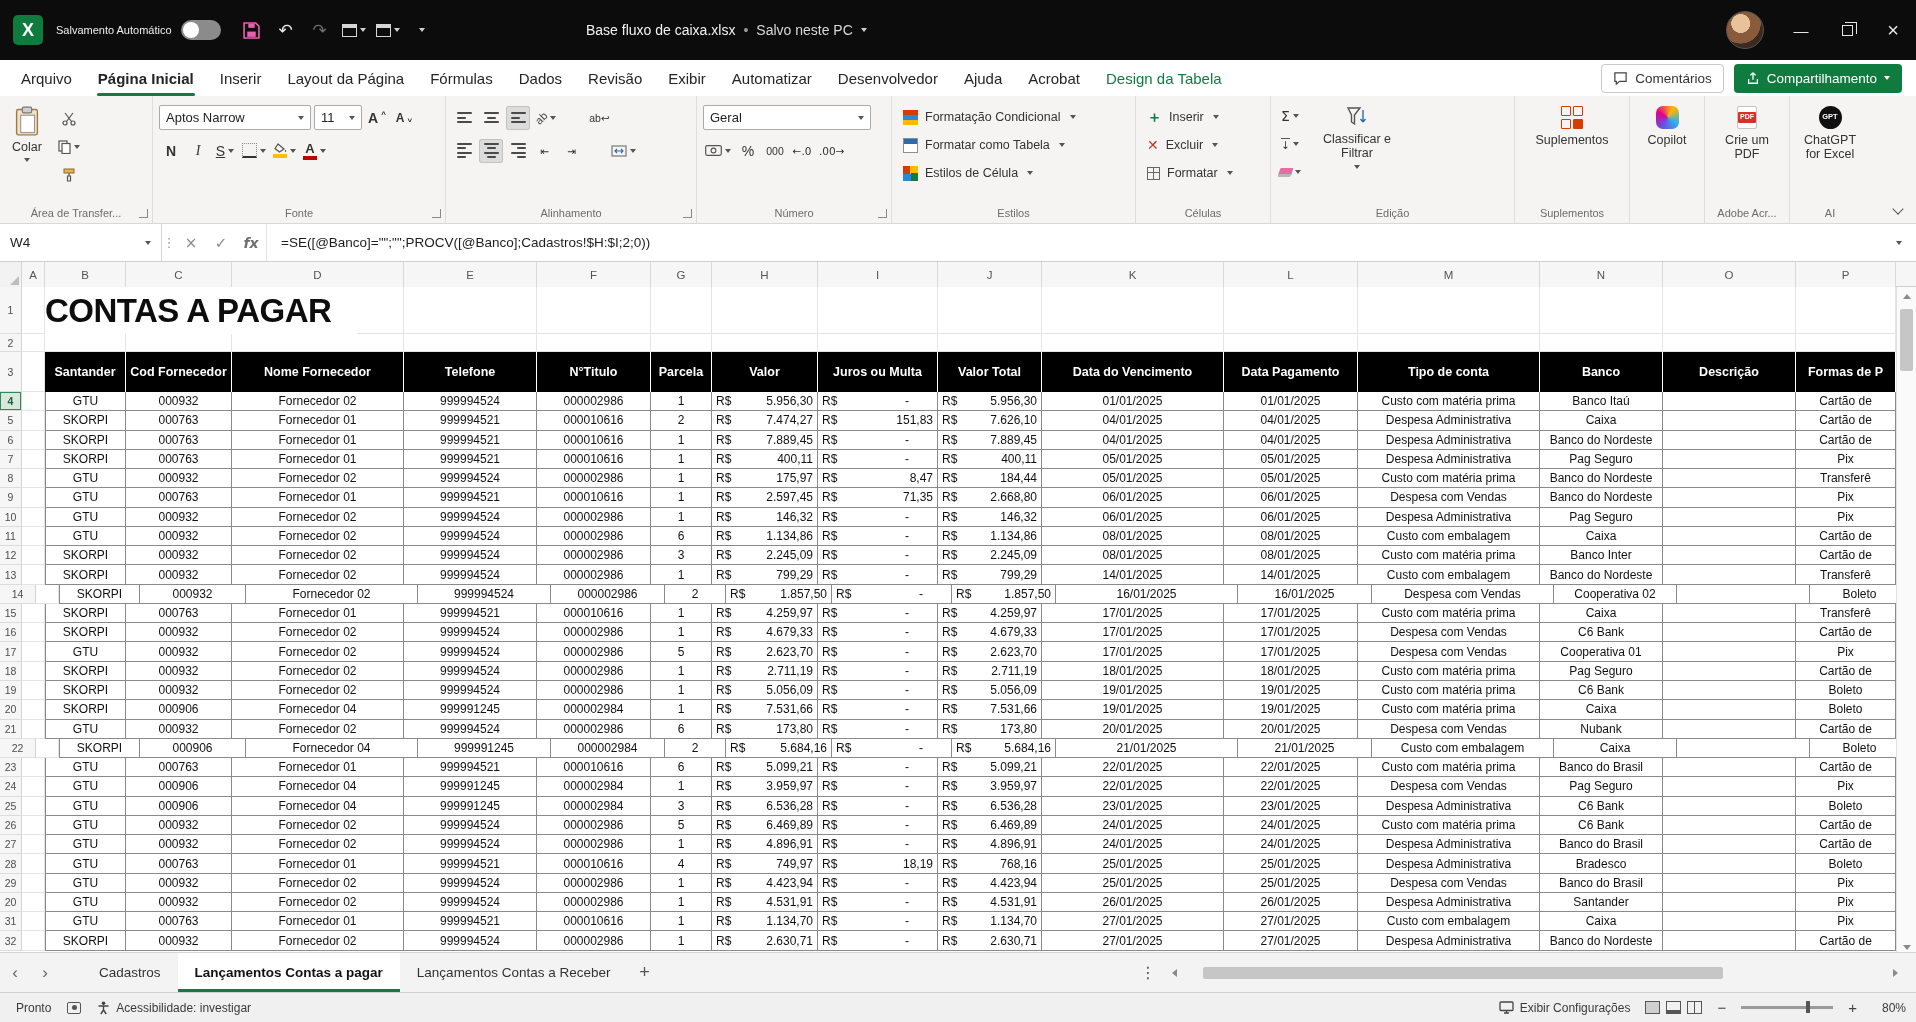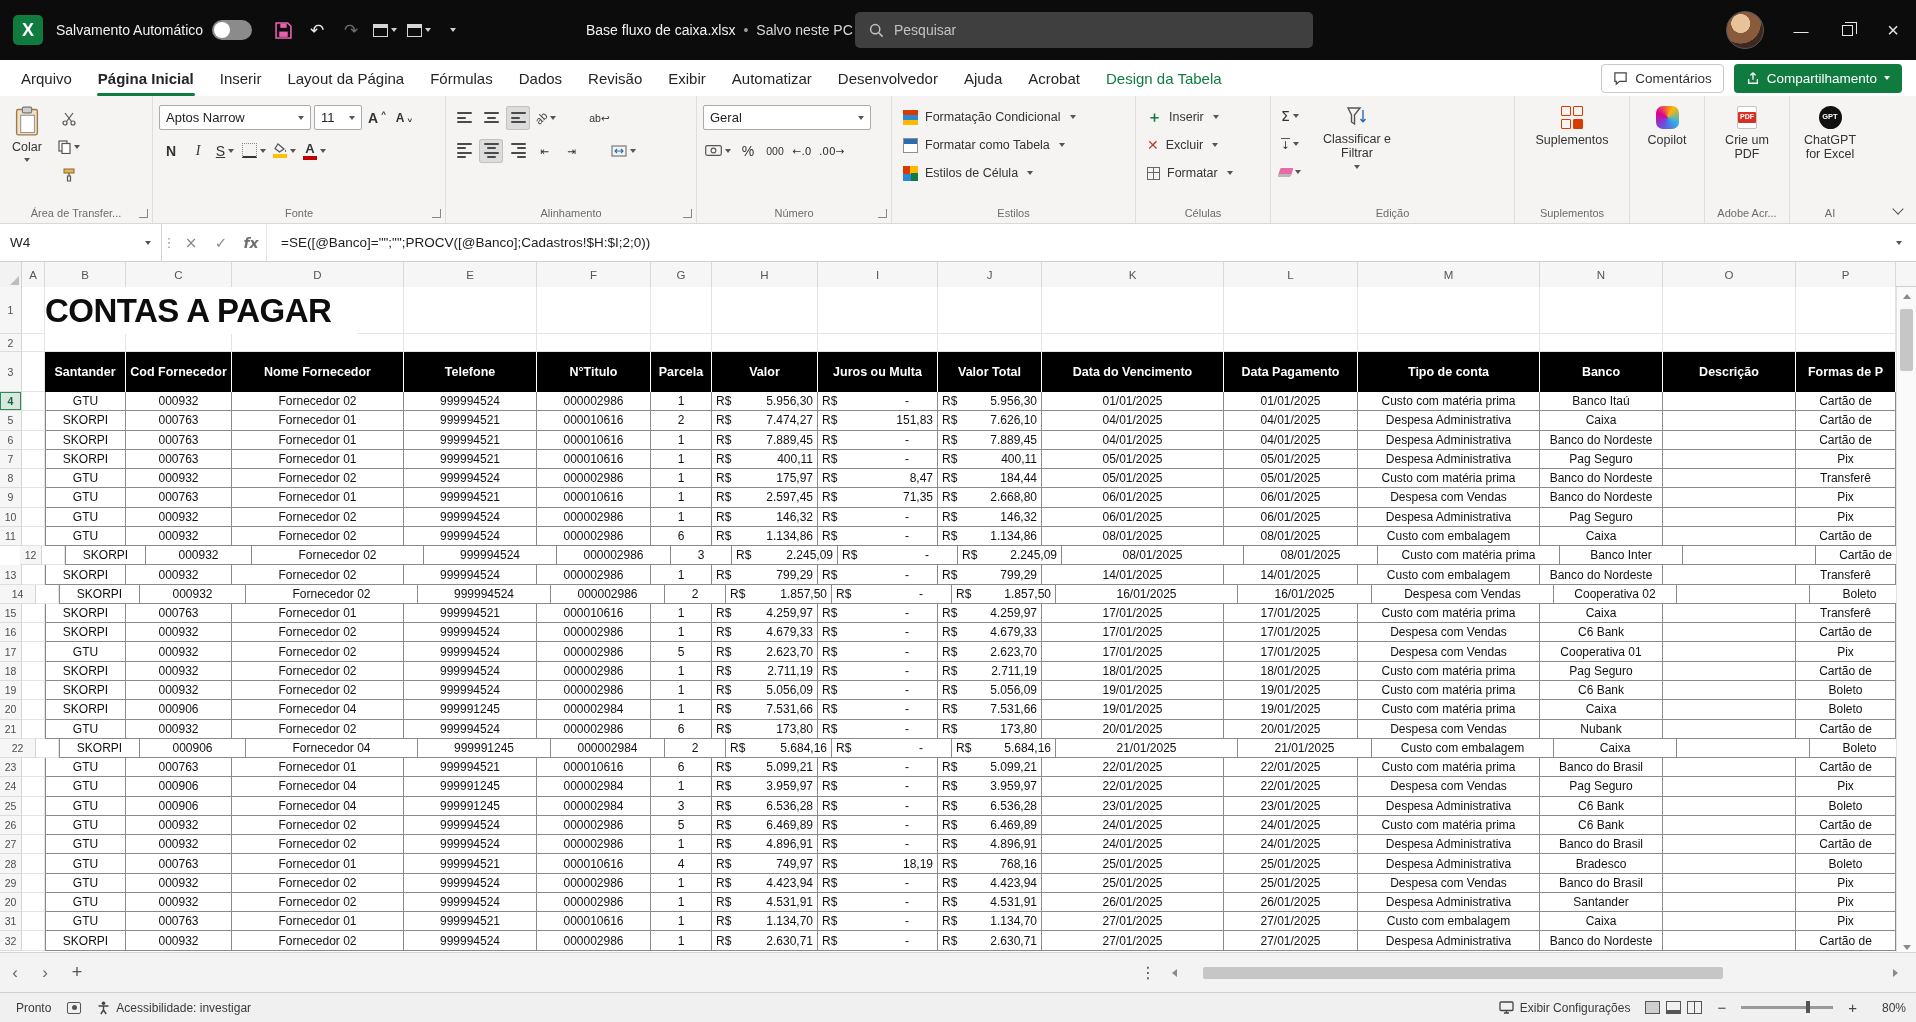--- a/index.html
+++ b/index.html
@@ -4,21 +4,21 @@
 <style>
   *{box-sizing:border-box;margin:0;padding:0}
   html,body{width:1916px;height:1022px;overflow:hidden;background:#fff;
     font-family:"Liberation Sans","DejaVu Sans",sans-serif;-webkit-font-smoothing:antialiased}
   .app{position:relative;width:1916px;height:1022px;display:flex;flex-direction:column}
 
   
   .titlebar{height:60px;background:#0c0c0c;color:#e9e9e9;display:flex;align-items:center;position:relative;flex:0 0 auto}
   .xlogo{width:30px;height:30px;margin:0 13px;background:#0f7b3f;border-radius:5px;color:#fff;
     font-weight:bold;font-size:18px;display:flex;align-items:center;justify-content:center}
-  .autosave{display:flex;align-items:center;gap:9px;font-size:14px;color:#f0f0f0;white-space:nowrap}
+  .autosave{display:flex;align-items:center;gap:9px;font-size:11px;color:#f0f0f0;white-space:nowrap}
   .toggle{width:40px;height:20px;border-radius:10px;background:#8b8b8b;position:relative;display:inline-block}
   .toggle .knob{position:absolute;left:2px;top:2px;width:16px;height:16px;border-radius:50%;background:#fff}
   .tbtn{width:34px;height:34px;display:flex;align-items:center;justify-content:center;color:#e9e9e9;font-size:17px;border-radius:4px}
   .tbtn.dis{color:#6f6f6f}
   .cr{width:0;height:0;border-left:3.5px solid transparent;border-right:3.5px solid transparent;border-top:4px solid #555;display:inline-block}
   .cr.light{border-top-color:#cfcfcf}
   .tico{width:15px;height:13px;border:1px solid #d6d6d6;background:linear-gradient(#d6d6d6 3px,transparent 3px)}
   .t-file{position:absolute;left:586px;top:0;height:60px;display:flex;align-items:center;gap:8px;font-size:14px;color:#f2f2f2;white-space:nowrap}
   .t-file .dot{color:#9a9a9a}
   .t-file .tf-status{color:#d8d8d8}
@@ -192,27 +192,20 @@
         <span class="cr light"></span>
       </div>
 
     <div class="t-file">
       <span>Base fluxo de caixa.xlsx</span>
       <span class="dot">•</span>
       <span class="tf-status">Salvo neste PC</span>
       <span class="cr light"></span>
     </div>
 
-    <div class="t-search">
-      <svg class="ic" width="15" height="15" viewBox="0 0 15 15">
-          <circle cx="6.2" cy="6.2" r="4.6" fill="none" stroke="#c3c3c3" stroke-width="1.5"></circle>
-          <line x1="9.8" y1="9.8" x2="13.6" y2="13.6" stroke="#c3c3c3" stroke-width="1.5"></line>
-        </svg>
-      <span>Pesquisar</span>
-    </div>
 
     <div class="t-right">
       <div class="avatar"></div>
       <div class="winbtn">—</div>
       <div class="winbtn">
           <span class="ic-restore"></span>
         </div>
       <div class="winbtn" style="font-size:20px">×</div>
     </div>
   </div>
@@ -861,21 +854,21 @@
             <span>R$</span>
             <span class="val">1.134,86</span>
           </div>
           <div class="tcell" style="width: 182px;">08/01/2025</div>
           <div class="tcell" style="width: 134px;">08/01/2025</div>
           <div class="tcell" style="width: 182px;">Custo com embalagem</div>
           <div class="tcell" style="width: 123px;">Caixa</div>
           <div class="tcell" style="width: 133px;"></div>
           <div class="tcell" style="width: 100px;">Cartão de</div>
         </div>
-        <div class="grow" style="height: 19.276px; margin-left: 20px;">
+        <div class="grow" style="height: 19.276px;">
           <div class="rn" style="width: 22px;">12</div>
           <div class="ecell" style="width: 23px;"></div>
           <div class="tcell first" style="width: 81px;">SKORPI</div>
           <div class="tcell" style="width: 106px;">000932</div>
           <div class="tcell" style="width: 172px;">Fornecedor 02</div>
           <div class="tcell" style="width: 133px;">999994524</div>
           <div class="tcell" style="width: 114px;">000002986</div>
           <div class="tcell" style="width: 61px;">3</div>
           <div class="tcell money" style="width: 106px;">
             <span>R$</span>
@@ -1464,20 +1457,25 @@
       <div class="vs-thumb"></div>
       <div class="vs-dn">
           <span class="tri-dn"></span>
         </div>
     </div>
   </div>
 
   <div class="tabbar">
     <div class="snav">‹</div>
     <div class="snav">›</div>
+    <div class="stabs" id="sheet-tab-list">
+        <div class="stab">Cadastros</div>
+        <div class="stab active">Lançamentos Contas a pagar</div>
+        <div class="stab">Lançamentos Contas a Receber</div>
+      </div>
     <div class="addtab">+</div>
     <div class="moretab">⋮</div>
     <div class="hscroll">
       <span class="tri-lf"></span>
       <div class="hs-track">
           <div class="hs-thumb"></div>
         </div>
       <span class="tri-rt"></span>
     </div>
   </div>

